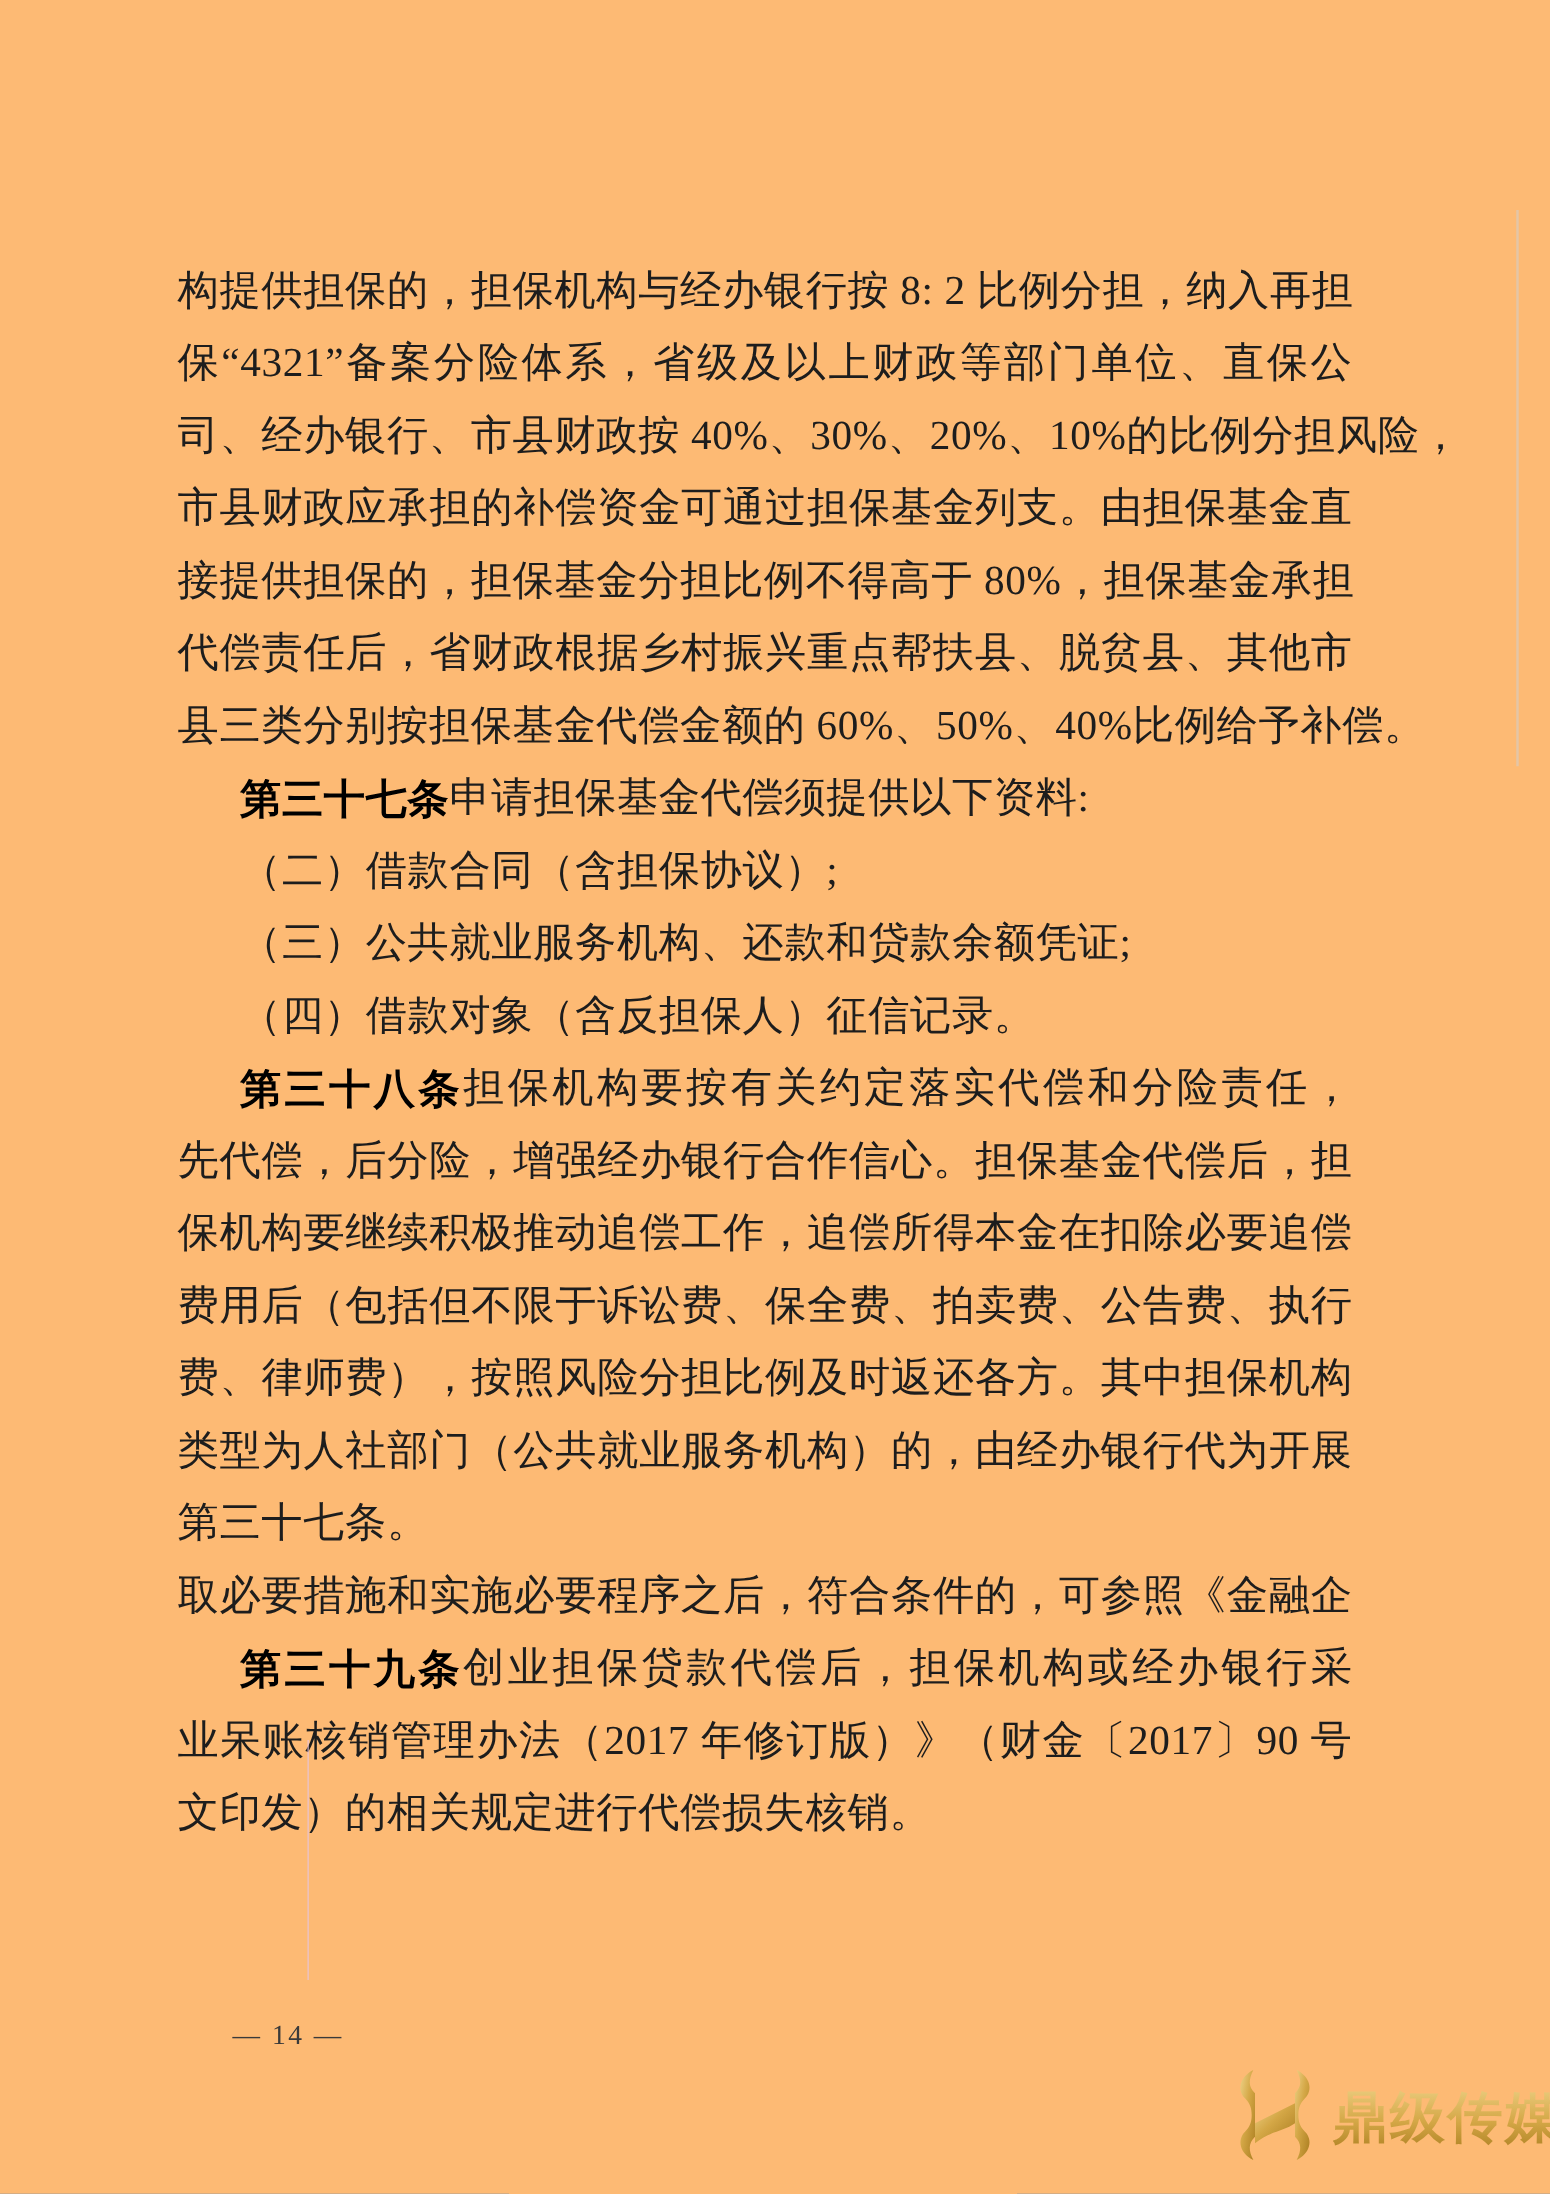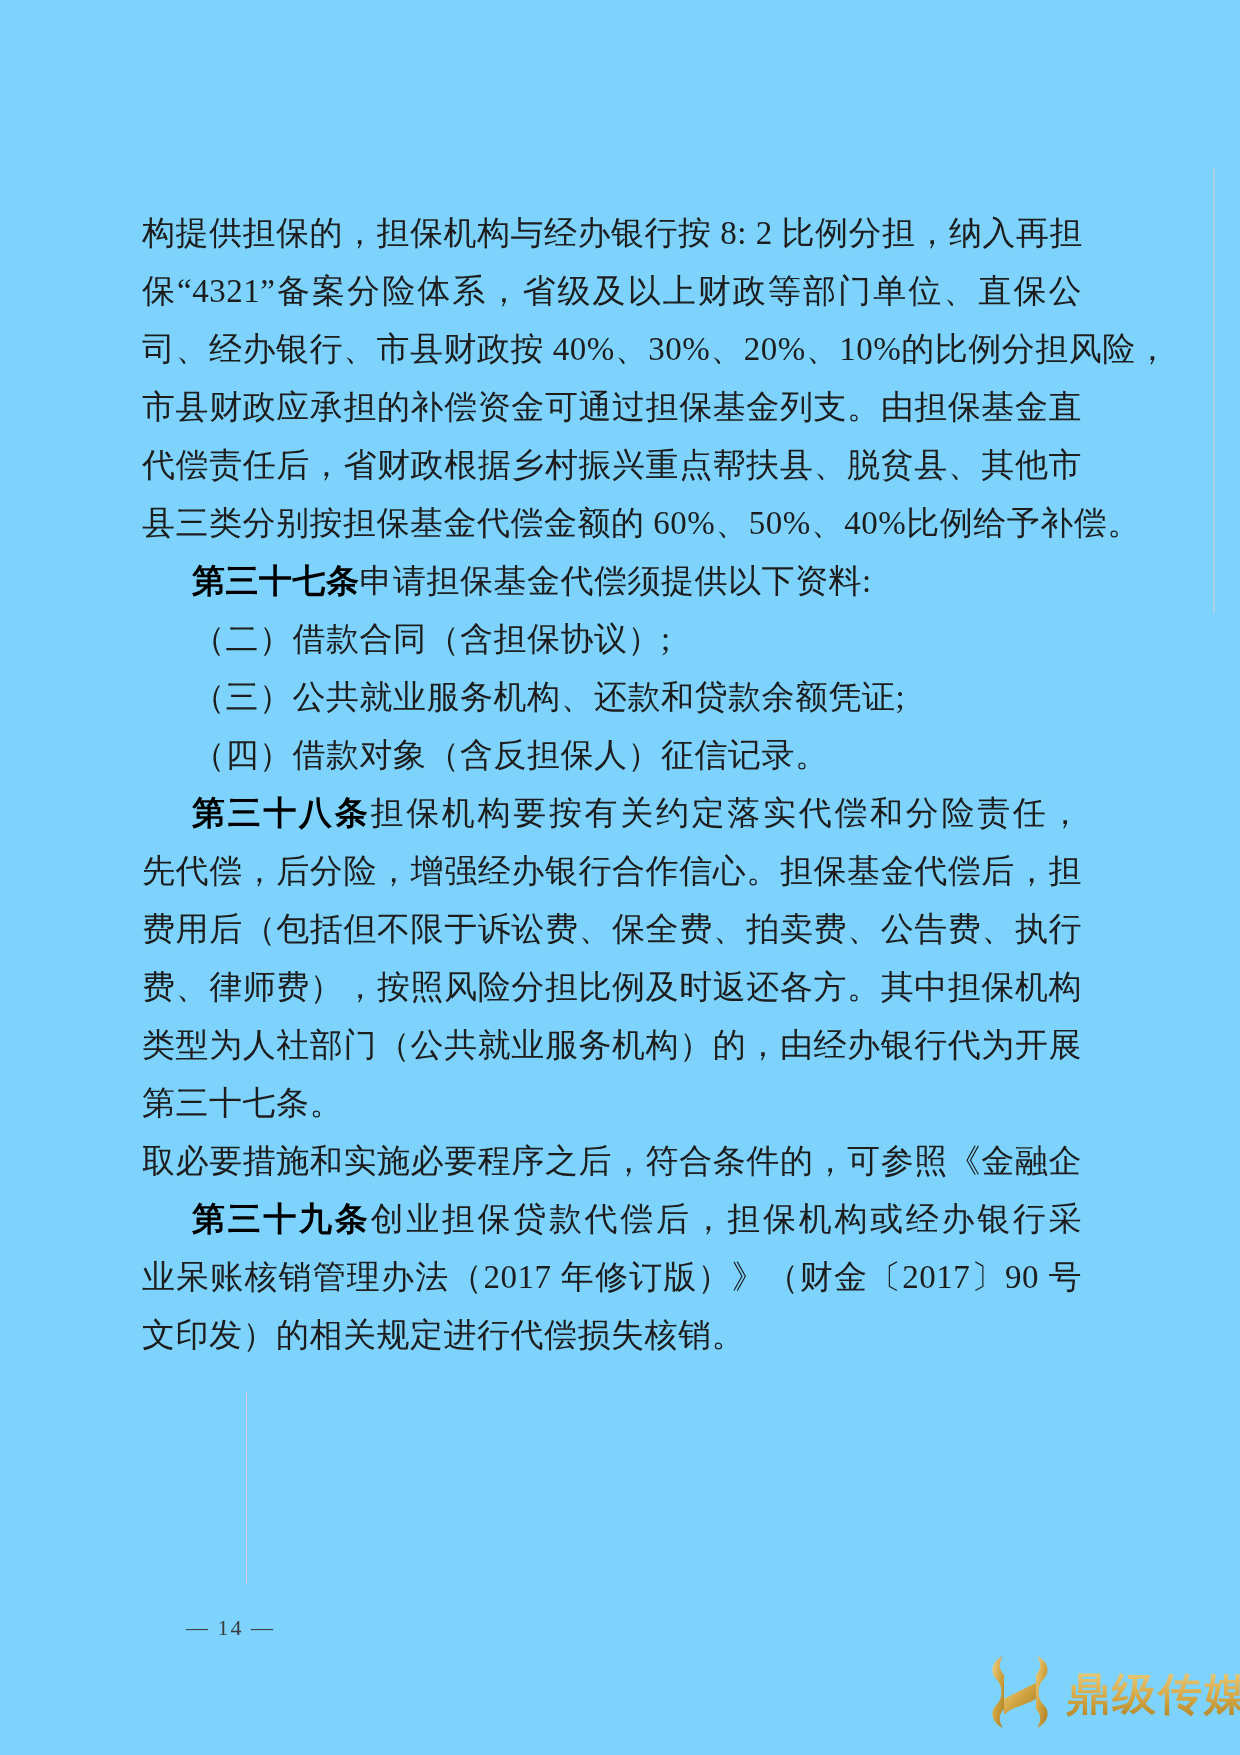--- a/index.html
+++ b/index.html
@@ -1,20 +1,20 @@
 <!DOCTYPE html>
 <html><head>
 <meta charset="utf-8">
 <style>
   html,body{margin:0;padding:0;background:#9a9a9a;}
   .page{
     position:relative;
     width:1240px;height:1755px;
     margin:0 auto;
-    background:#7dd3fc;
+    background:#fdba74;
     overflow:hidden;
     font-family:"Liberation Serif","DejaVu Serif",serif;
     color:#1d1d1d;
   }
   .text-block{
     position:absolute;
     left:142px;top:204px;width:940px;
   }
   .line{
     height:58px;
@@ -76,28 +76,30 @@
 </head>
 <body>
 
 <div class="page">
 
   <div class="text-block" id="text-block">
       <div class="line justify"><span class="seg">构提供担保的，担保机构与经办银行按 8: 2 比例分担，纳入再担</span></div>
       <div class="line justify"><span class="seg">保“4321”备案分险体系，省级及以上财政等部门单位、直保公</span></div>
       <div class="line justify"><span class="seg">司、经办银行、市县财政按 40%、30%、20%、10%的比例分担风险，</span></div>
       <div class="line justify"><span class="seg">市县财政应承担的补偿资金可通过担保基金列支。由担保基金直</span></div>
+      <div class="line justify"><span class="seg">接提供担保的，担保基金分担比例不得高于 80%，担保基金承担</span></div>
       <div class="line justify"><span class="seg">代偿责任后，省财政根据乡村振兴重点帮扶县、脱贫县、其他市</span></div>
       <div class="line"><span class="seg">县三类分别按担保基金代偿金额的 60%、50%、40%比例给予补偿。</span></div>
       <div class="line indent"><span class="seg bold">第三十七条</span><span class="seg">申请担保基金代偿须提供以下资料:</span></div>
       <div class="line indent"><span class="seg">（二）借款合同（含担保协议）;</span></div>
       <div class="line indent"><span class="seg">（三）公共就业服务机构、还款和贷款余额凭证;</span></div>
       <div class="line indent"><span class="seg">（四）借款对象（含反担保人）征信记录。</span></div>
       <div class="line indent justify"><span class="seg bold">第三十八条</span><span class="seg">担保机构要按有关约定落实代偿和分险责任，</span></div>
       <div class="line justify"><span class="seg">先代偿，后分险，增强经办银行合作信心。担保基金代偿后，担</span></div>
+      <div class="line justify"><span class="seg">保机构要继续积极推动追偿工作，追偿所得本金在扣除必要追偿</span></div>
       <div class="line justify"><span class="seg">费用后（包括但不限于诉讼费、保全费、拍卖费、公告费、执行</span></div>
       <div class="line justify"><span class="seg">费、律师费），按照风险分担比例及时返还各方。其中担保机构</span></div>
       <div class="line justify"><span class="seg">类型为人社部门（公共就业服务机构）的，由经办银行代为开展</span></div>
       <div class="line"><span class="seg">第三十七条。</span></div>
       <div class="line justify"><span class="seg">取必要措施和实施必要程序之后，符合条件的，可参照《金融企</span></div>
       <div class="line indent justify"><span class="seg bold">第三十九条</span><span class="seg">创业担保贷款代偿后，担保机构或经办银行采</span></div>
       <div class="line justify"><span class="seg">业呆账核销管理办法（2017 年修订版）》（财金〔2017〕90 号</span></div>
       <div class="line"><span class="seg">文印发）的相关规定进行代偿损失核销。</span></div>
     </div>
 

